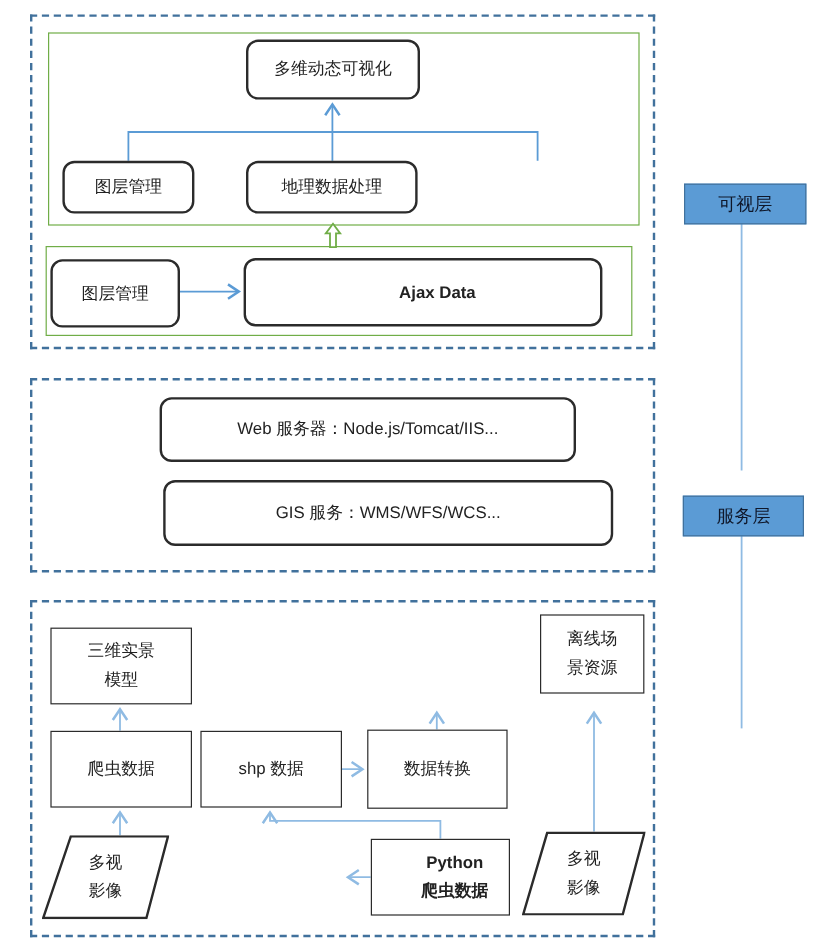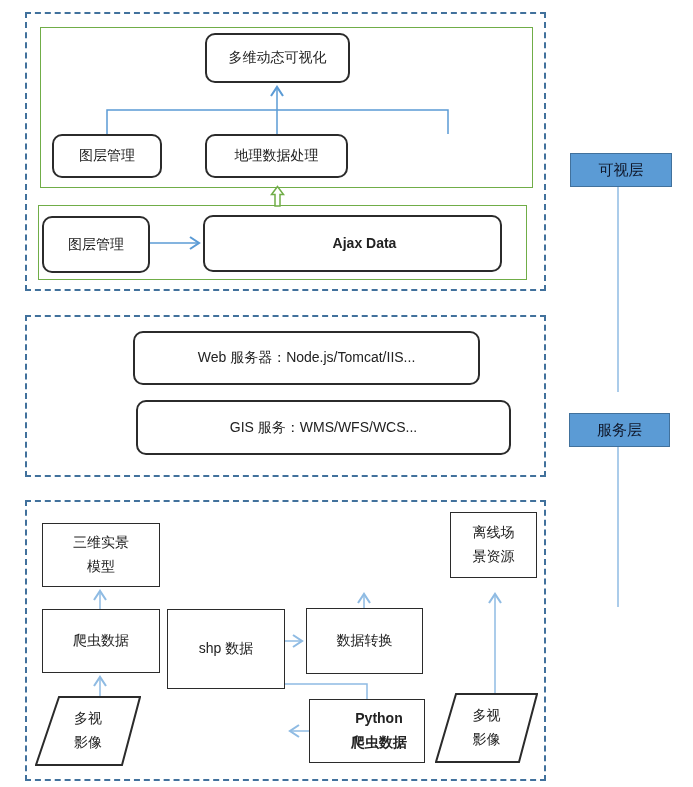--- a/index.html
+++ b/index.html
@@ -82,21 +82,21 @@
   <div class="box rounded bold" style="left:203px;top:215px;width:299px;height:57px">Ajax Data</div>
 
   <div class="box rounded" style="left:133px;top:331px;width:347px;height:54px">Web 服务器：Node.js/Tomcat/IIS...</div>
   <div class="box rounded" style="left:136px;top:400px;width:375px;height:55px">GIS 服务：WMS/WFS/WCS...</div>
 
   <div class="box" style="left:42px;top:523px;width:118px;height:64px">三维实景
 模型</div>
   <div class="box" style="left:450px;top:512px;width:87px;height:66px">离线场
 景资源</div>
   <div class="box" style="left:42px;top:609px;width:118px;height:64px">爬虫数据</div>
-  <div class="box" style="left:167px;top:609px;width:118px;height:80px">shp 数据</div>
+  <div class="box" style="left:167px;top:609px;width:118px;height:64px">shp 数据</div>
   <div class="box" style="left:306px;top:608px;width:117px;height:66px">数据转换</div>
   <div class="box bold" style="left:309px;top:699px;width:116px;height:64px">Python
 爬虫数据</div>
 
   <div class="para" style="left:35px;top:696px;width:106px;height:70px">
     <svg width="106" height="70" viewBox="0 0 106 70">
       <polygon points="24,1 105,1 87,69 1,69" fill="#ffffff" stroke="#2b2b2b" stroke-width="2"></polygon>
     </svg>
     <span class="para-label">多视
 影像</span>

